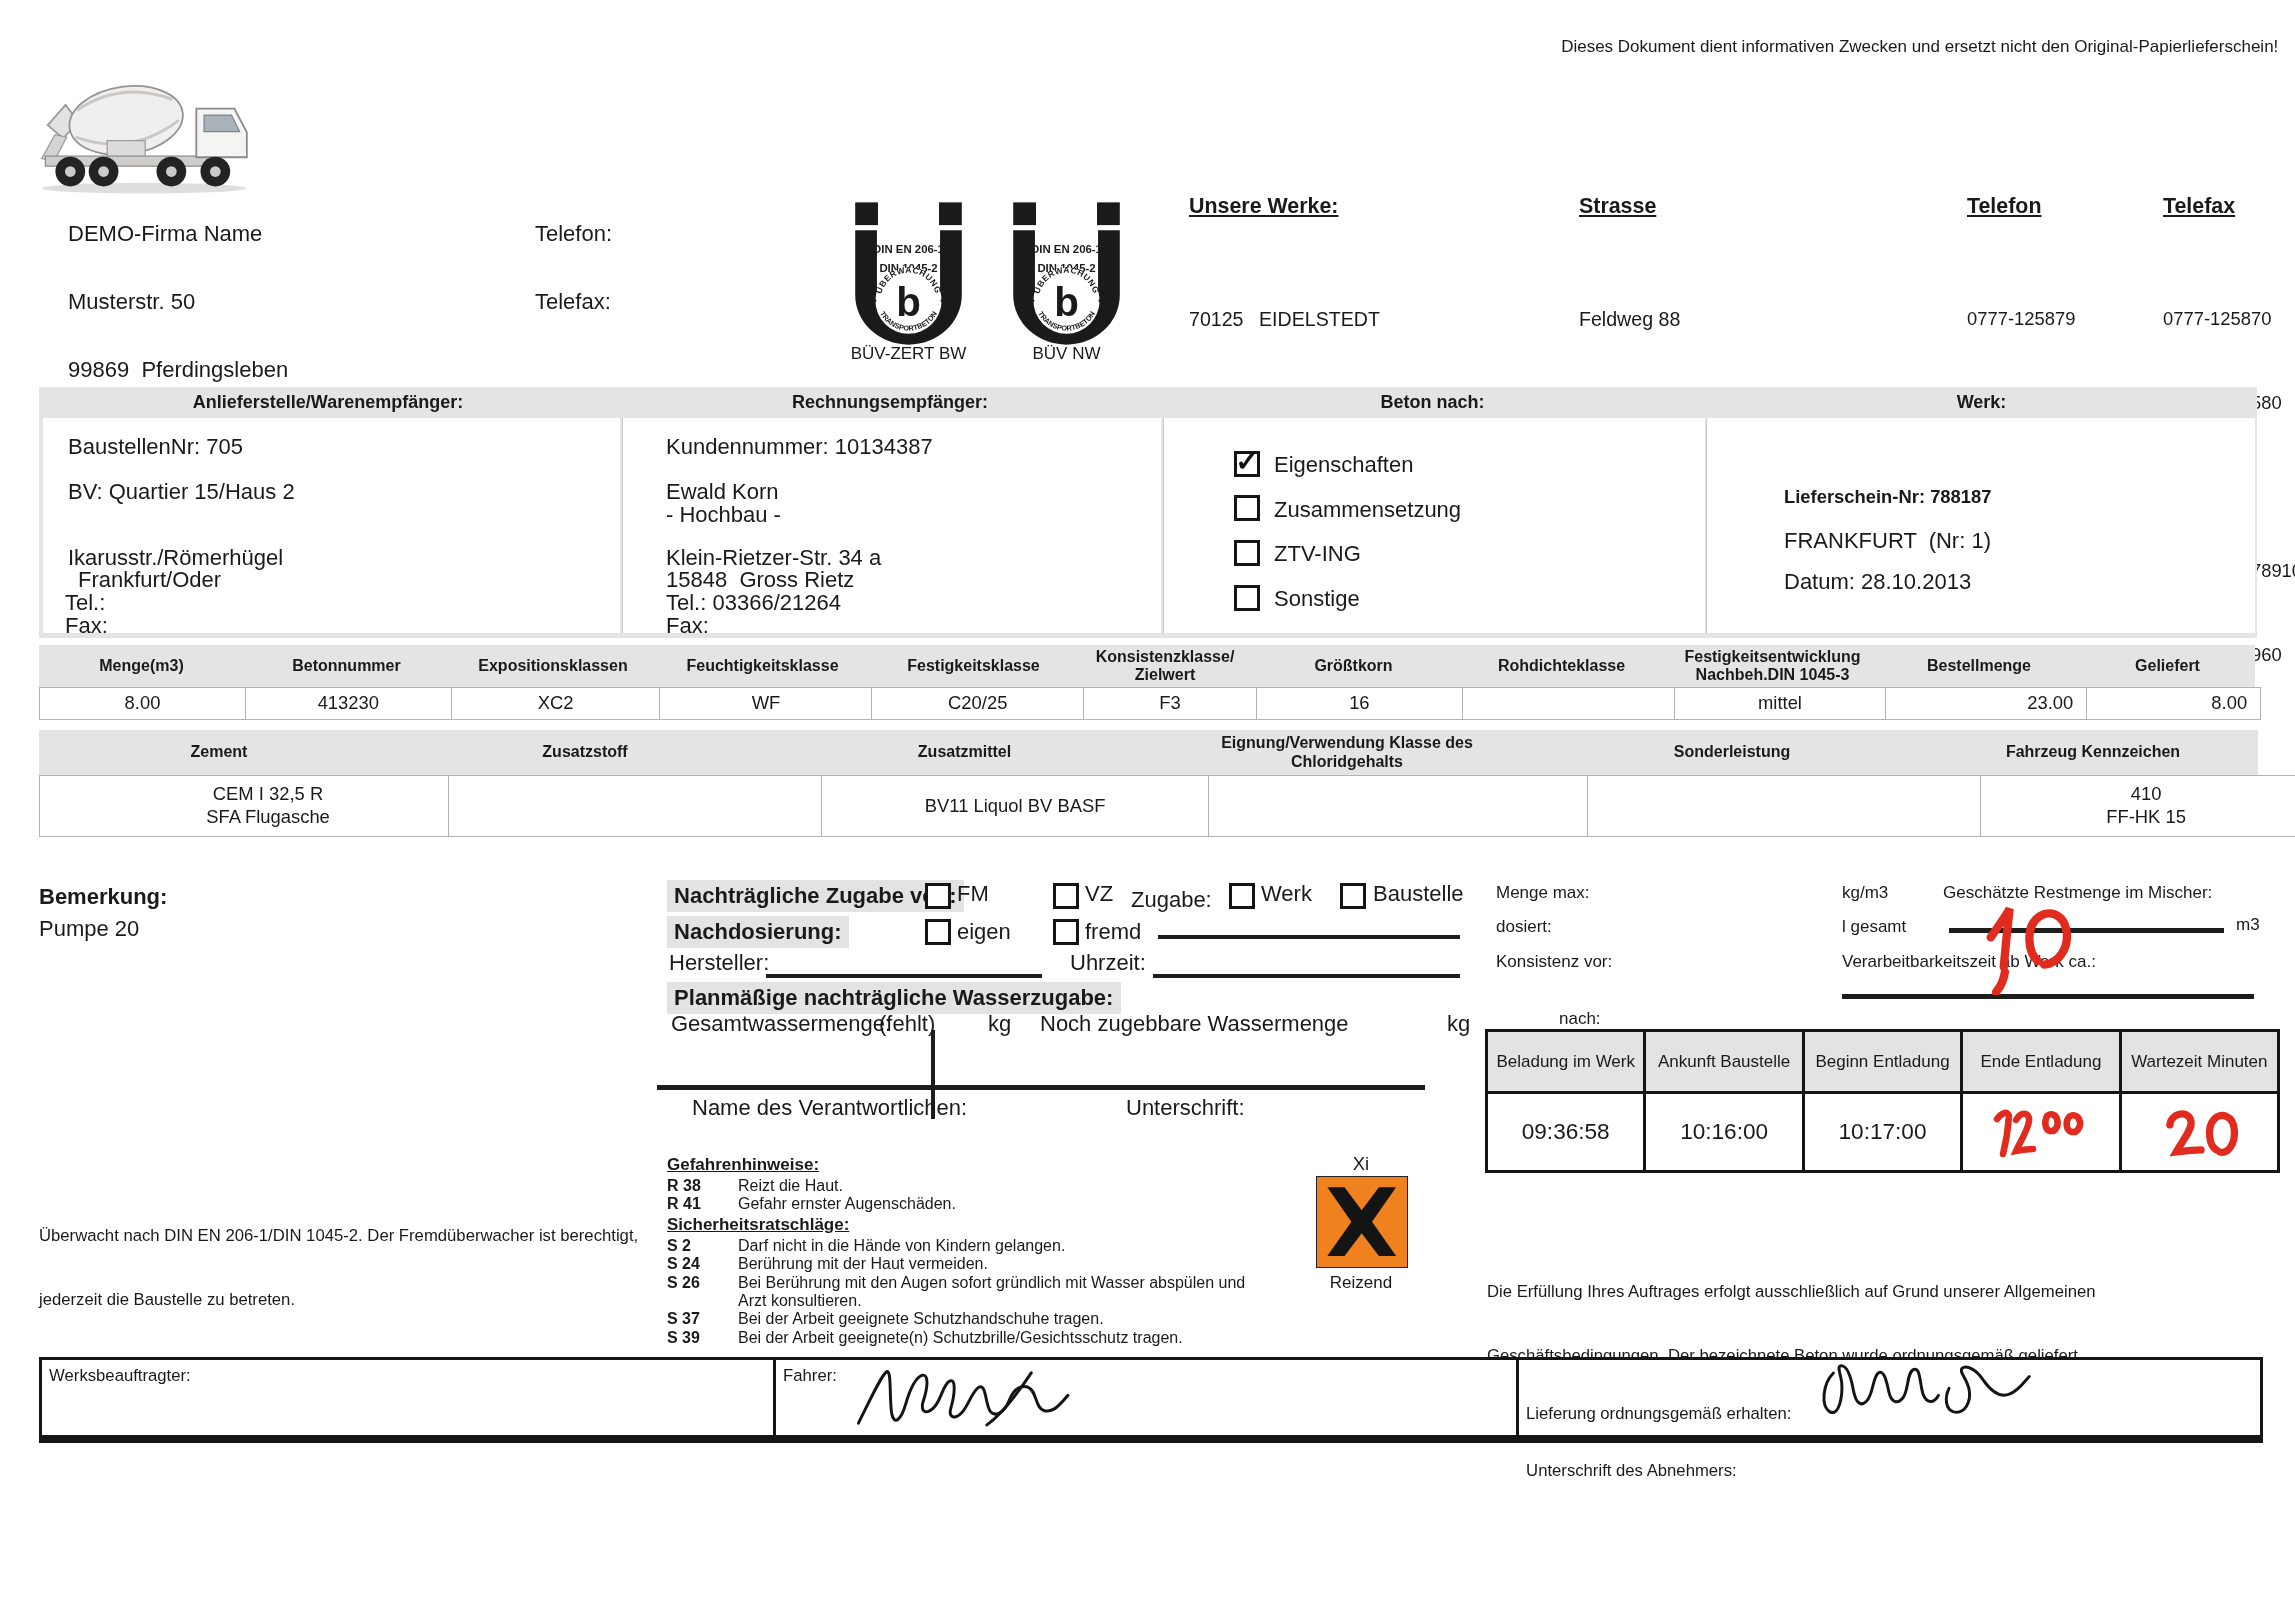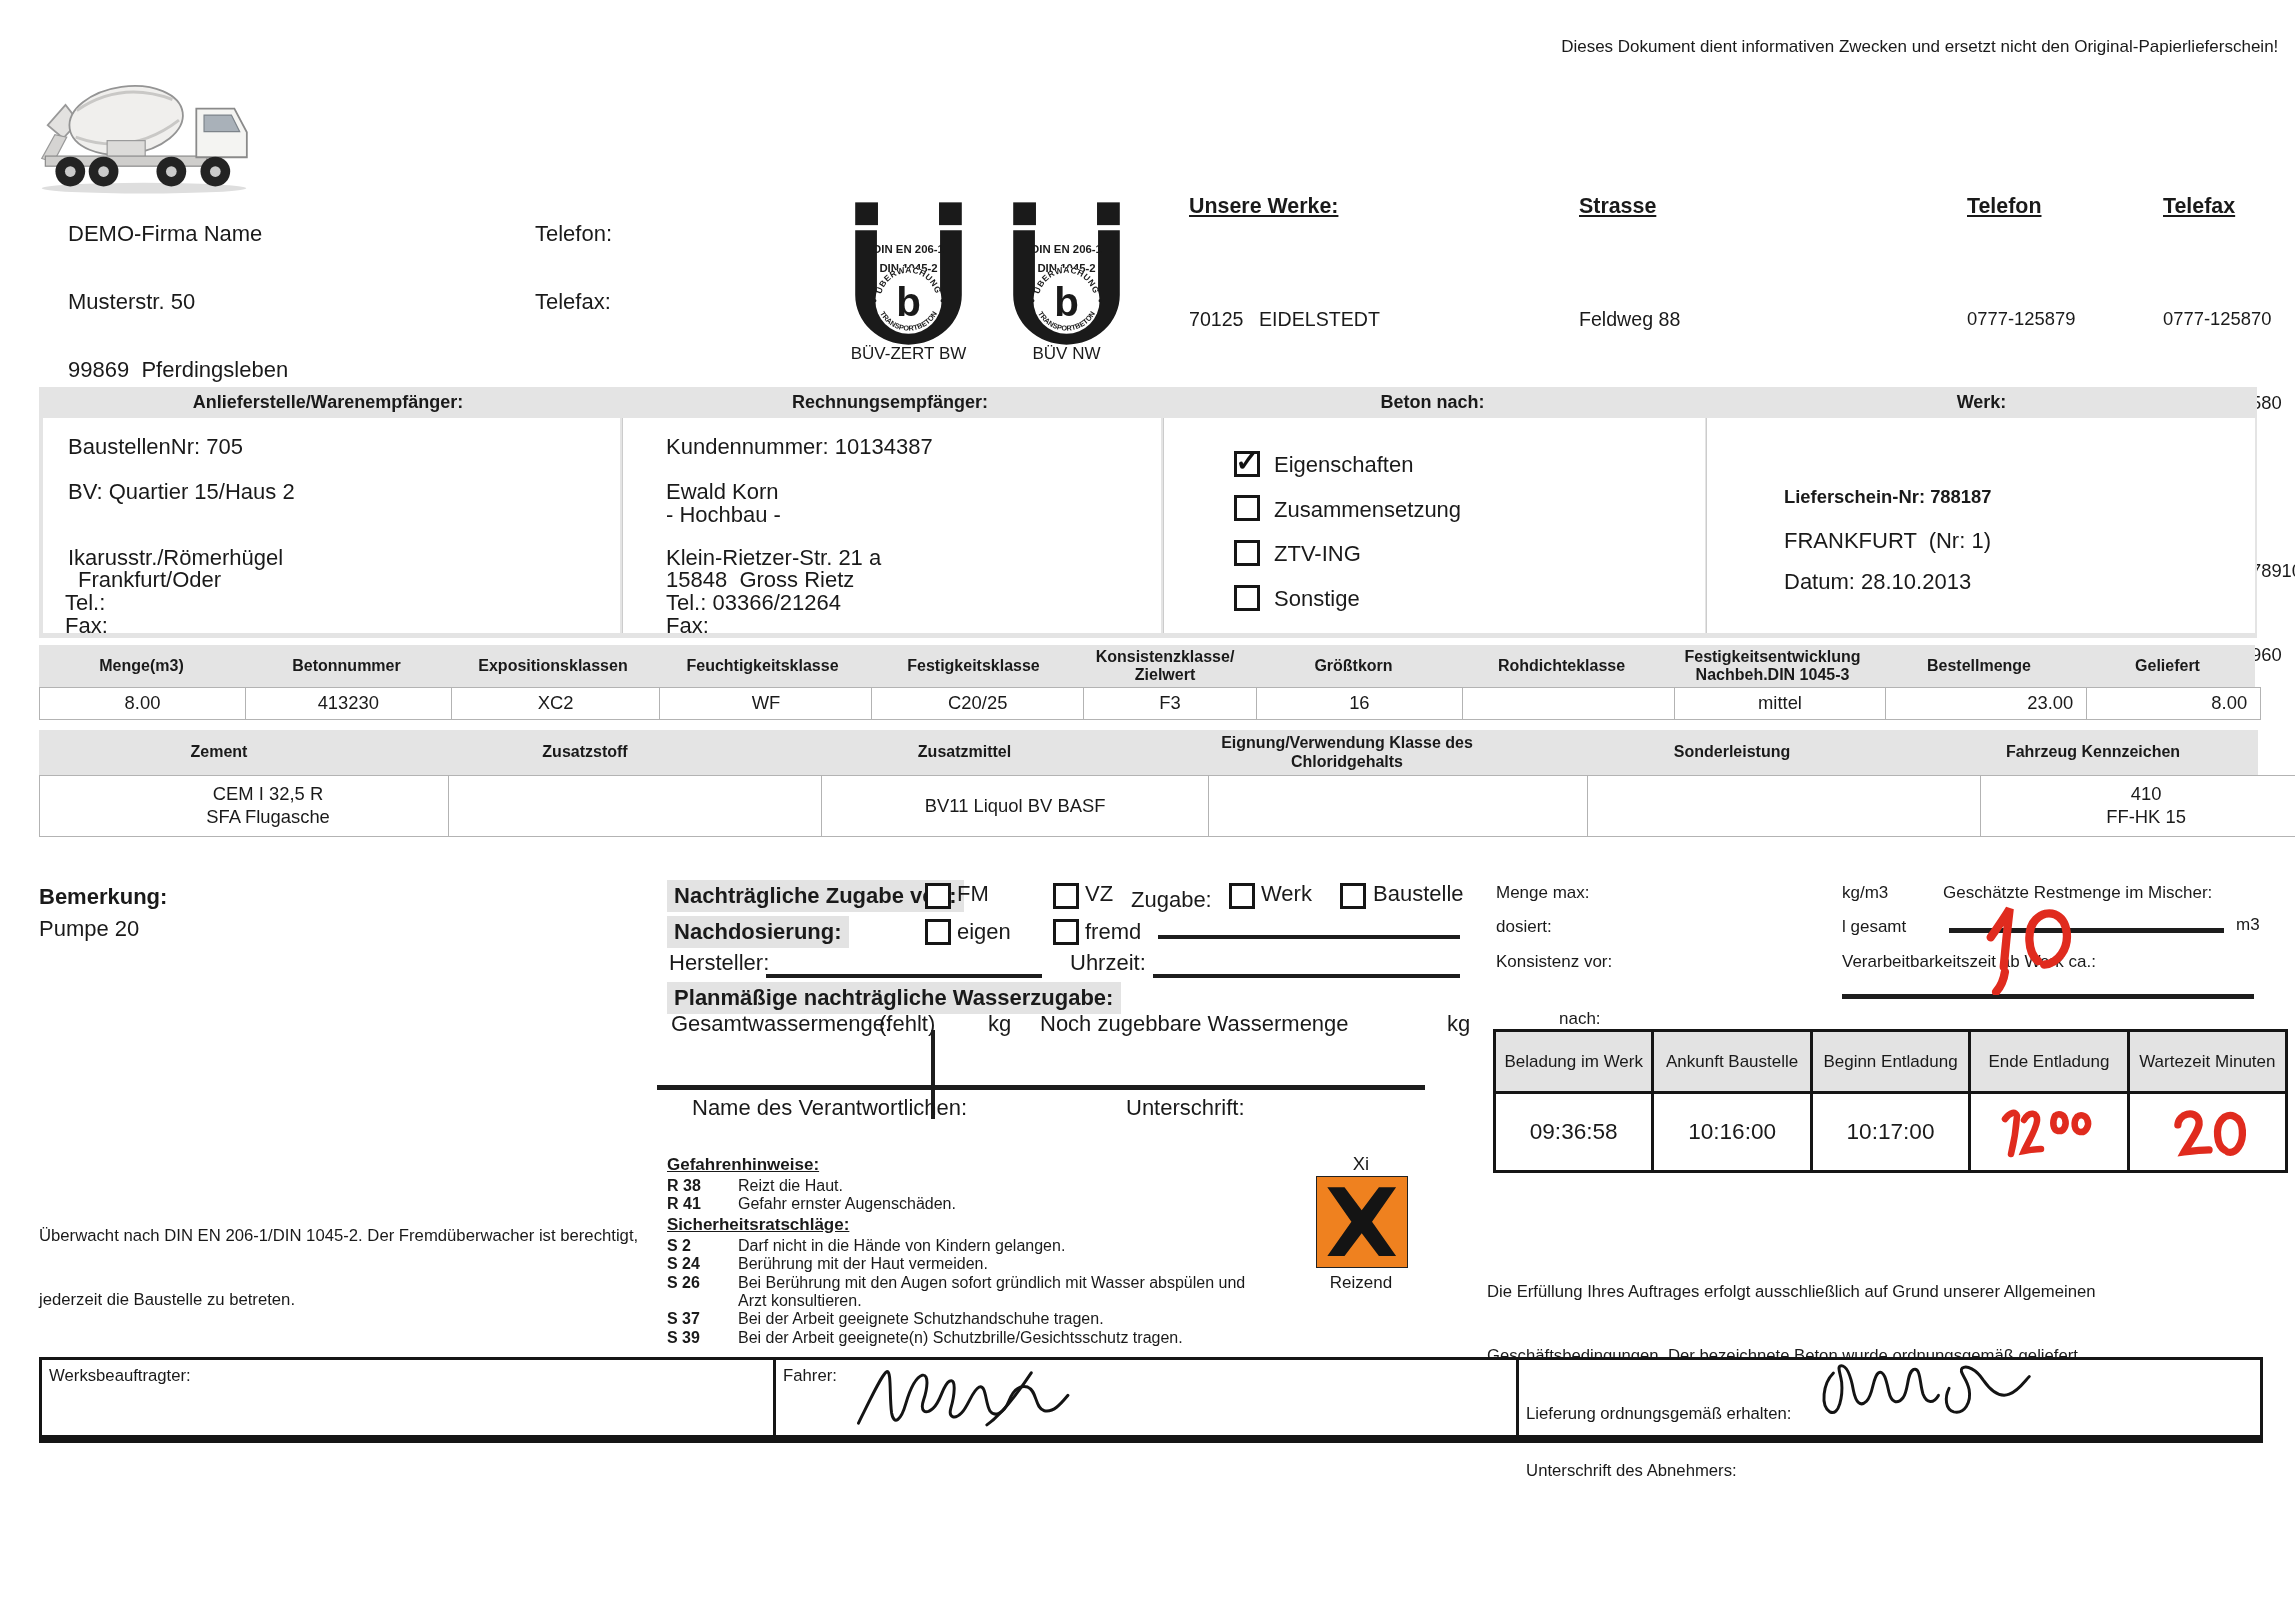--- a/index.html
+++ b/index.html
@@ -25,21 +25,21 @@
   .trow{position:absolute;display:flex;}
   .th{background:#e4e4e4;display:flex;flex-direction:column;justify-content:center;align-items:center;
       font-weight:bold;font-size:16px;line-height:18.4px;text-align:center;}
   .th span:empty{display:none;}
   .td{background:#fff;border:1.2px solid #b3b3b3;margin-left:-1.2px;display:flex;flex-direction:column;
       align-items:center;justify-content:center;font-size:18.4px;line-height:22.6px;}
   .td:first-child{margin-left:0;}
   .td.ra{align-items:flex-end;padding-right:13px;box-sizing:border-box;}
   .td span:empty{display:none;}
   
-  .ttable{position:absolute;left:1485px;top:1029px;width:789px;border:3.6px solid #151515;background:#fff;margin-left:8px;}
+  .ttable{position:absolute;left:1485px;top:1029px;width:789px;border:3.6px solid #151515;background:#fff;}
   .ttable .hrow{display:flex;height:59px;border-bottom:3.6px solid #151515;background:#e3e3e3;}
   .ttable .hcell{flex:1;border-right:3.6px solid #151515;display:flex;align-items:center;justify-content:center;
       font-size:17px;text-align:center;}
   .ttable .hcell:last-child{border-right:none;}
   .ttable .vrow{display:flex;height:76px;}
   .ttable .vcell{flex:1;border-right:3.6px solid #151515;display:flex;align-items:center;justify-content:center;
       font-size:22.6px;position:relative;}
   .ttable .vcell:last-child{border-right:none;}
   
   .gef{position:absolute;left:667px;top:1156px;width:613px;font-size:16px;line-height:18.4px;}
@@ -200,21 +200,21 @@
   <div class="t f30" style="left:68px;top:434px;">BaustellenNr: 705</div>
   <div class="t f30" style="left:68px;top:479px;">BV: Quartier 15/Haus 2</div>
   <div class="t f30" style="left:68px;top:545px;">Ikarusstr./Römerhügel</div>
   <div class="t f30" style="left:78px;top:567px;">Frankfurt/Oder</div>
   <div class="t f30" style="left:65px;top:590px;">Tel.:</div>
   <div class="t f30" style="left:65px;top:613px;">Fax:</div>
 
   <div class="t f30" style="left:666px;top:434px;">Kundennummer: 10134387</div>
   <div class="t f30" style="left:666px;top:479px;">Ewald Korn</div>
   <div class="t f30" style="left:666px;top:502px;">- Hochbau -</div>
-  <div class="t f30" style="left:666px;top:545px;">Klein-Rietzer-Str. 21 a</div>
+  <div class="t f30" style="left:666px;top:545px;">Klein-Rietzer-Str. 34 a</div>
   <div class="t f30" style="left:666px;top:567px;">15848  Gross Rietz</div>
   <div class="t f30" style="left:666px;top:590px;">Tel.: 03366/21264</div>
   <div class="t f30" style="left:666px;top:613px;">Fax:</div>
 
   <span class="cb checked" style="left:1234px;top:451px;">
       <span class="tick">✓</span>
     </span>
   <div class="t f30" style="left:1274px;top:452px;">Eigenschaften</div>
   <span class="cb" style="left:1234px;top:495px;"></span>
   <div class="t f30" style="left:1274px;top:497px;">Zusammensetzung</div>

